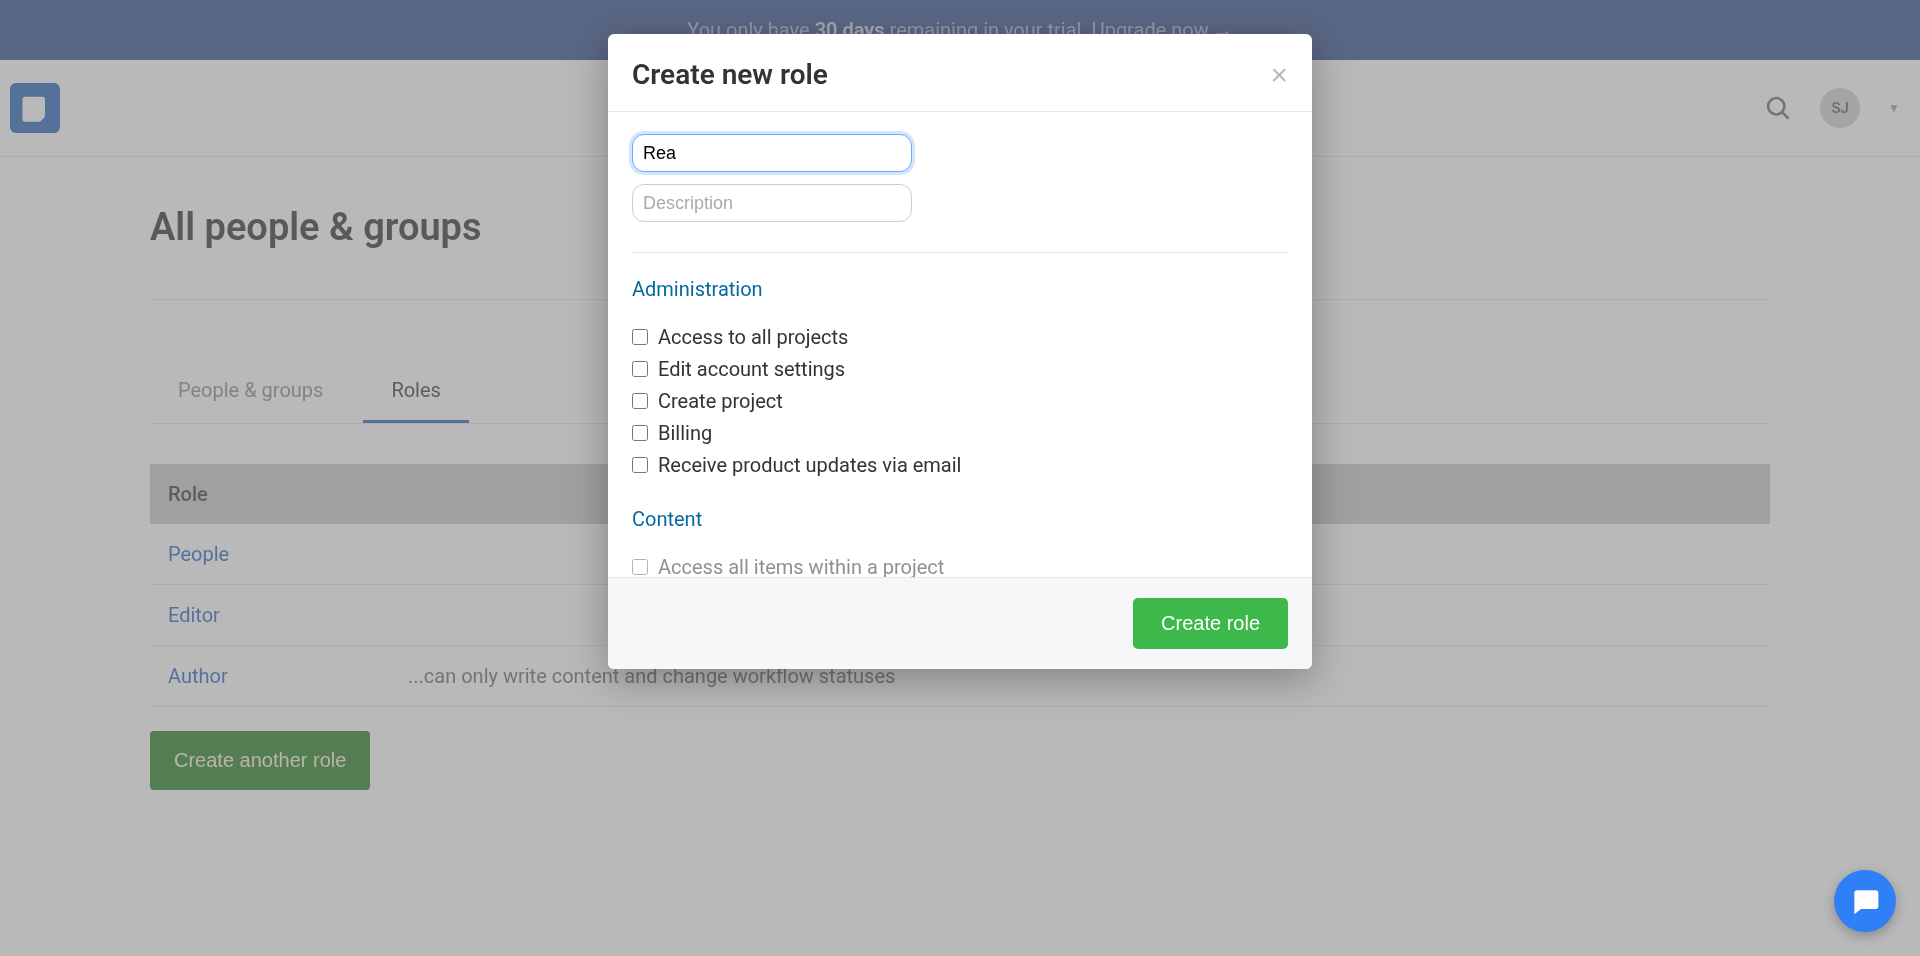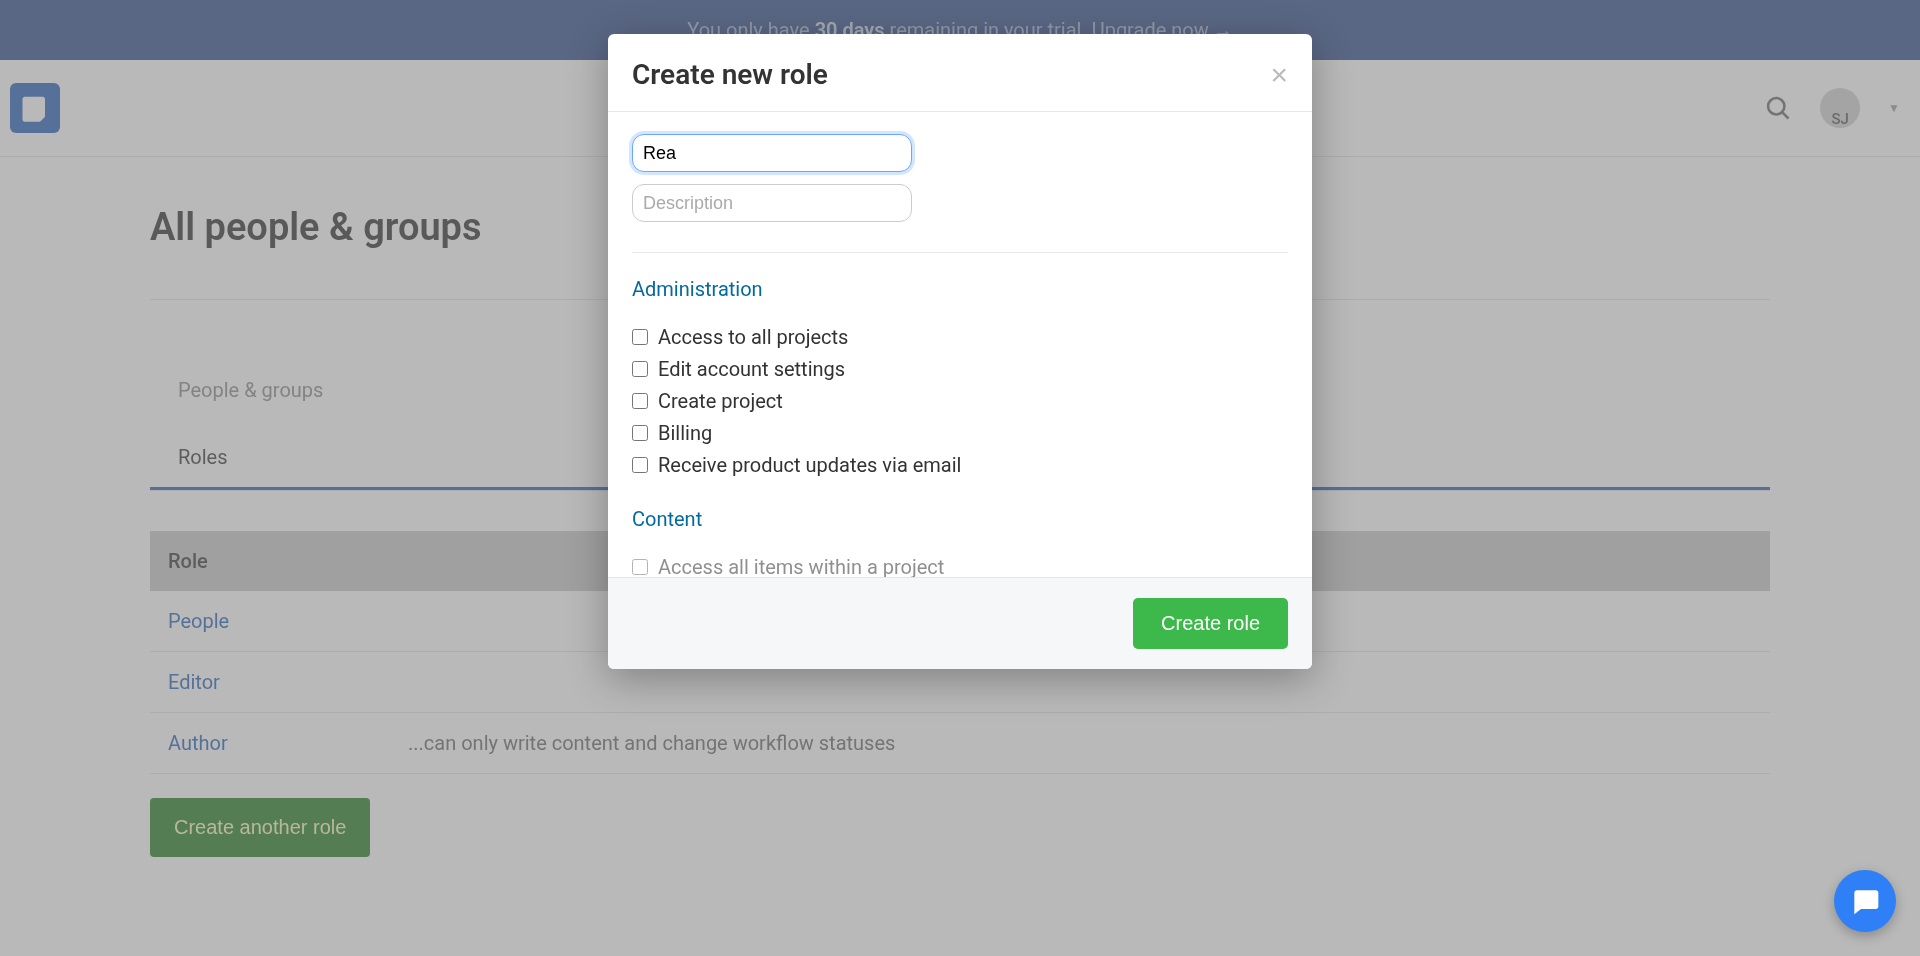--- a/index.html
+++ b/index.html
@@ -40,33 +40,33 @@
   border-radius: 6px;
   display: flex; align-items: center; justify-content: center;
   margin-left: -10px;
 }
 .logo svg { width: 30px; height: 30px; fill: #fff; }
 .topnav-right { margin-left: auto; display: flex; align-items: center; gap: 28px; }
 .search-icon { width: 28px; height: 28px; color: #666; cursor: pointer; }
 .avatar {
   width: 40px; height: 40px; border-radius: 50%;
   background: #d0d0d0; color: #555;
-  display: flex; align-items: flex-end; justify-content: center;
+  display: flex; align-items: center; justify-content: center;
   font-size: 15px; font-weight: 500;
   cursor: pointer;
 }
 .avatar-caret { color: #999; font-size: 12px; cursor: pointer; }
 
 
 .main { padding: 40px 150px 0; }
 .page-title { font-size: 38px; font-weight: 600; color: #2a2a2a; margin-top: 8px; }
 
 .main-divider { border: none; border-top: 1px solid #e5e5e5; margin-top: 50px; }
 
-.tabs { display: flex; margin-top: 60px; gap: 4px; border-bottom: 1px solid #e5e5e5; flex-direction: column; }
+.tabs { display: flex; margin-top: 60px; gap: 12px; border-bottom: 1px solid #e5e5e5; }
 .tab {
   padding: 18px 28px;
   font-size: 20px;
   color: #888;
   cursor: pointer;
   border-bottom: 3px solid transparent;
 }
 .tab.active { color: #333; border-bottom-color: #2360b8; }
 
 .roles-table { margin-top: 40px; }

